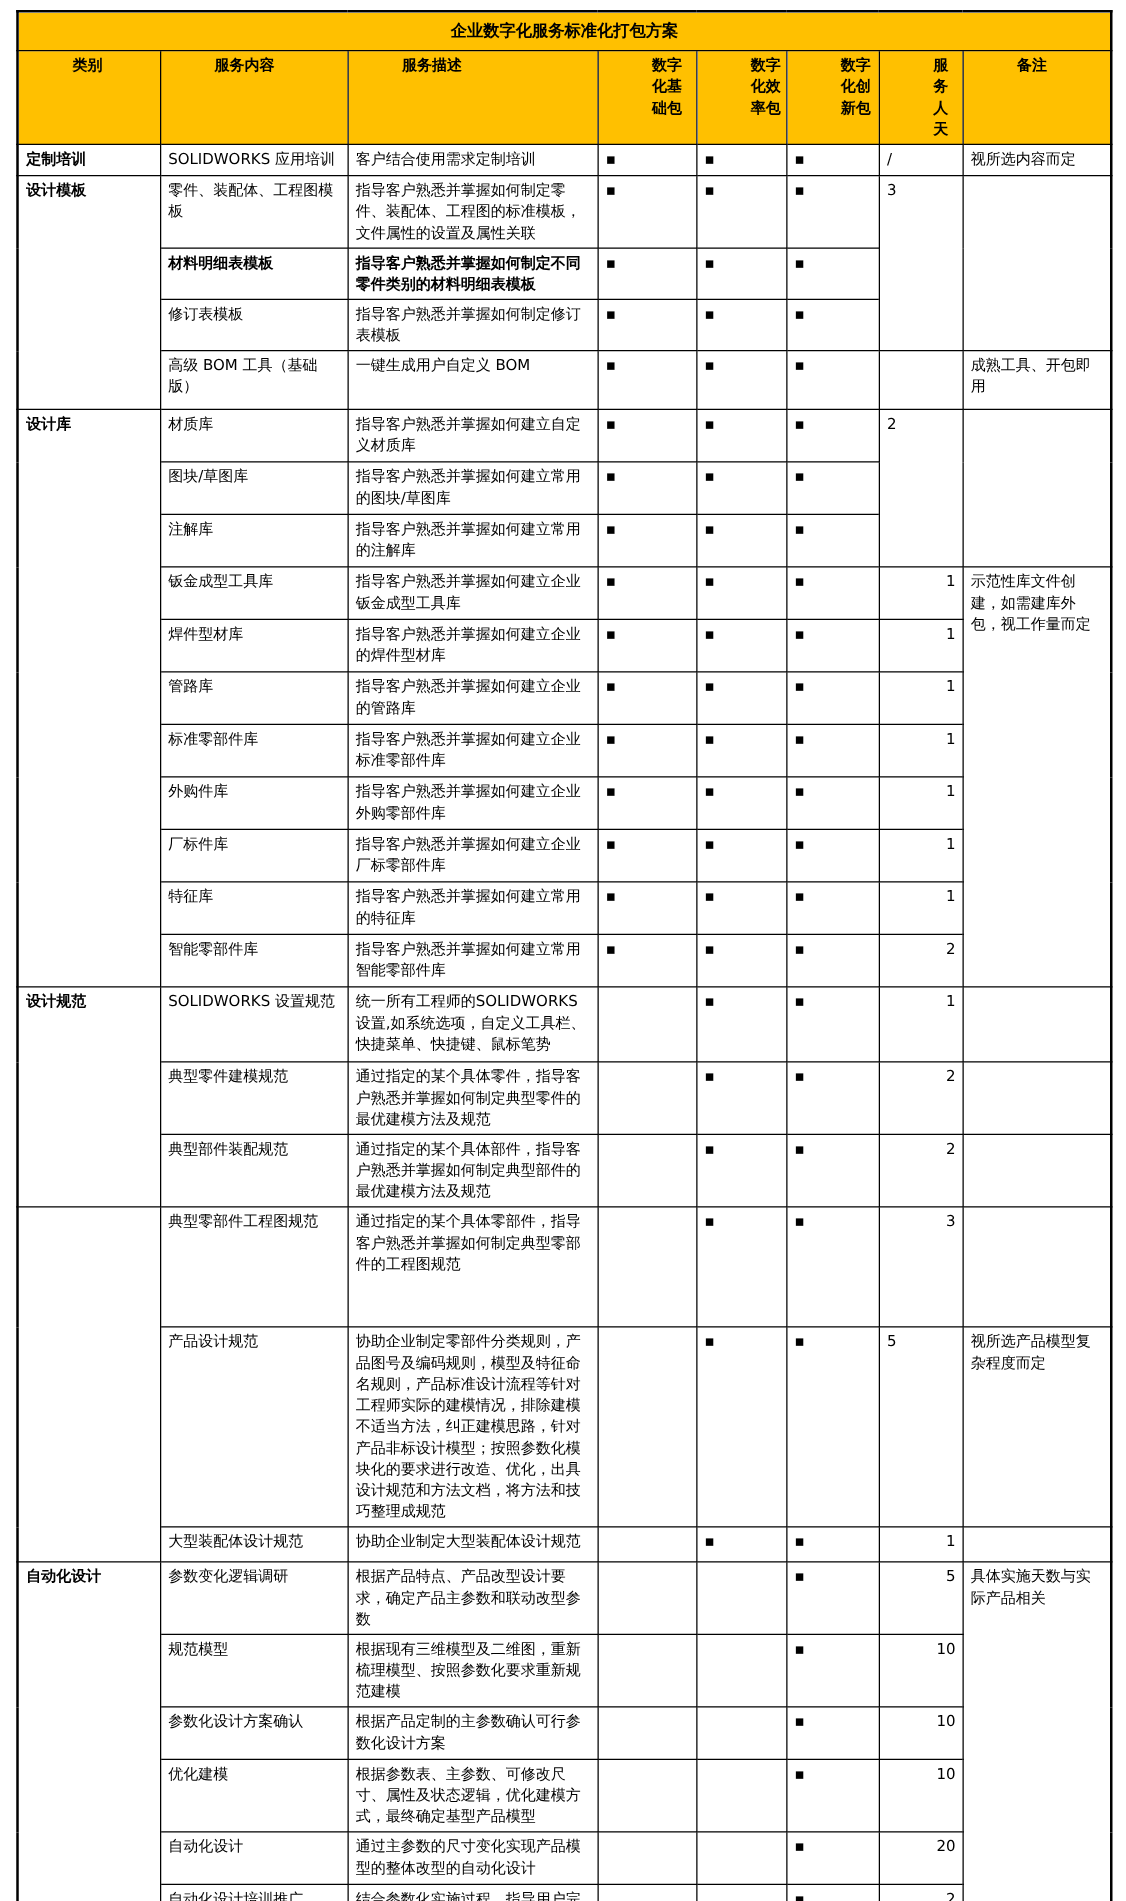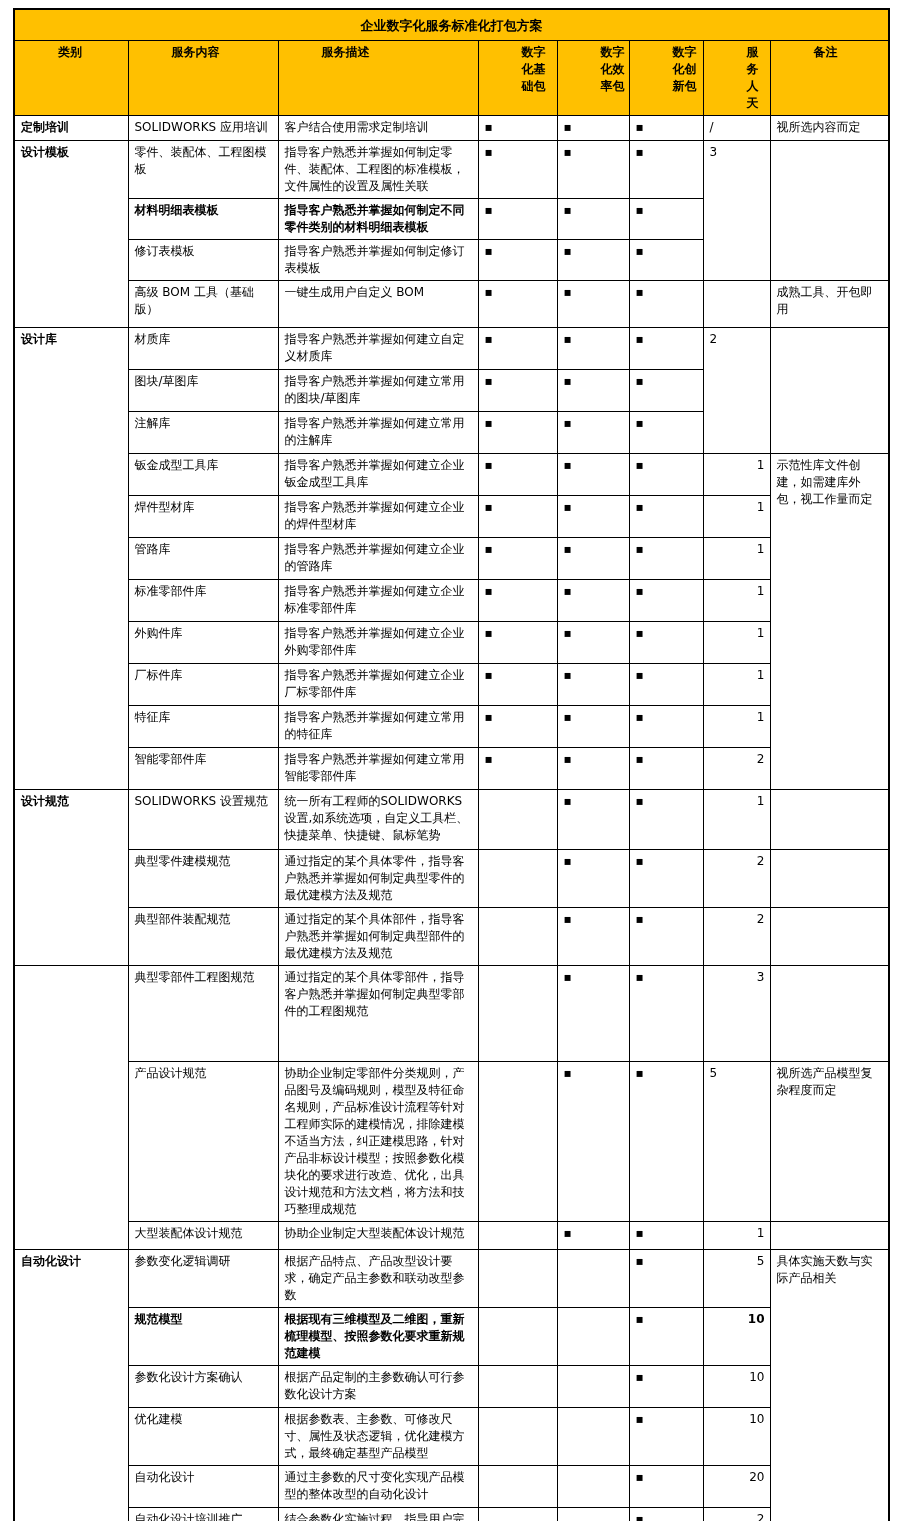--- a/index.html
+++ b/index.html
@@ -258,21 +258,21 @@
         <tr style="height: 42px;">
           <td class="cat" rowspan="6">自动化设计</td>
           <td>参数变化逻辑调研</td>
           <td>根据产品特点、产品改型设计要求，确定产品主参数和联动改型参数</td>
           <td></td>
           <td></td>
           <td><span class="marker">▪</span></td>
           <td class="al-r">5</td>
           <td rowspan="6"> 具体实施天数与实际产品相关</td>
         </tr>
-        <tr style="height: 56px; font-weight: bold;">
+        <tr style="height: 56px;">
           <td>规范模型</td>
           <td>根据现有三维模型及二维图，重新梳理模型、按照参数化要求重新规范建模</td>
           <td></td>
           <td></td>
           <td><span class="marker">▪</span></td>
           <td class="al-r">10</td>
         </tr>
         <tr style="height: 42px;">
           <td>参数化设计方案确认</td>
           <td>根据产品定制的主参数确认可行参数化设计方案</td>

